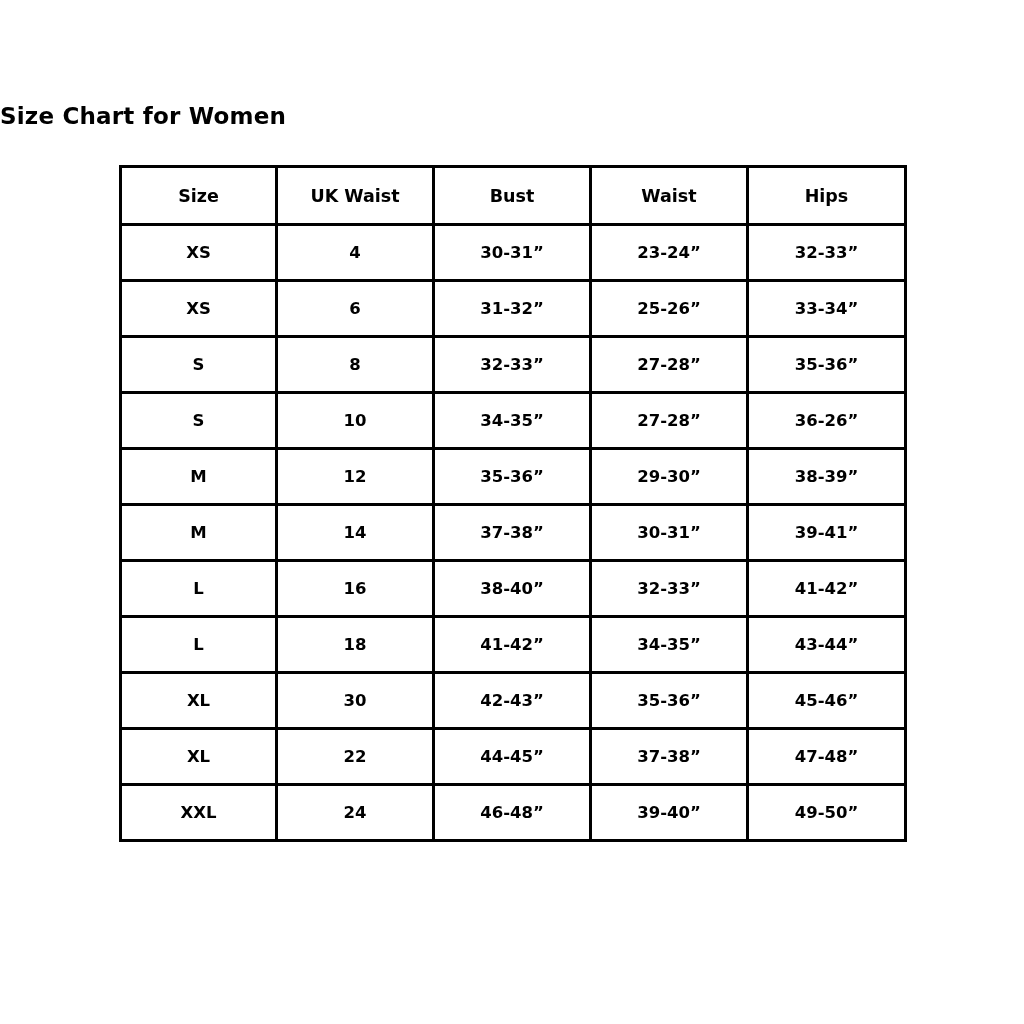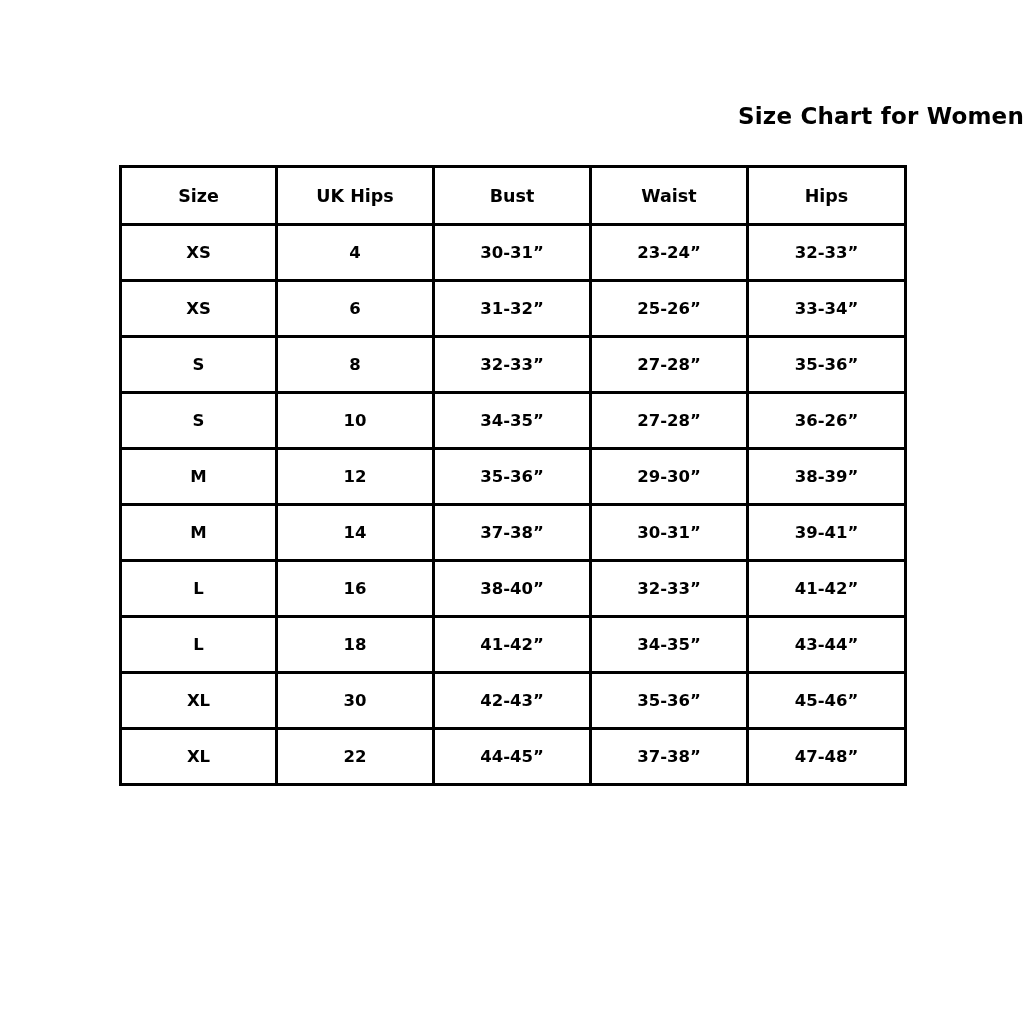--- a/index.html
+++ b/index.html
@@ -18,21 +18,21 @@
     position: relative;
     width: 1024px;
     height: 1024px;
     box-sizing: border-box;
   }
   .chart-title {
     position: absolute;
     top: 103px;
     left: 0;
     width: 1024px;
-    text-align: right;
+    text-align: left;
     font-size: 23px;
     font-weight: bold;
     letter-spacing: 0.2px;
   }
   .table-wrap {
     position: absolute;
     left: 119px;
     top: 165px;
     width: 625px;
   }
@@ -76,21 +76,21 @@
       <colgroup>
         <col class="c0">
           <col class="c1">
           <col class="c2">
           <col class="c3">
           <col class="c4">
       </colgroup>
       <thead>
         <tr>
           <th>Size</th>
-          <th>UK Hips</th>
+          <th>UK Waist</th>
           <th>Bust</th>
           <th>Waist</th>
           <th>Hips</th>
         </tr>
       </thead>
       <tbody>
         <tr>
           <td>XS</td>
           <td>4</td>
           <td>30-31”</td>
@@ -153,17 +153,24 @@
           <td>35-36”</td>
           <td>45-46”</td>
         </tr>
         <tr>
           <td>XL</td>
           <td>22</td>
           <td>44-45”</td>
           <td>37-38”</td>
           <td>47-48”</td>
         </tr>
+        <tr>
+          <td>XXL</td>
+          <td>24</td>
+          <td>46-48”</td>
+          <td>39-40”</td>
+          <td>49-50”</td>
+        </tr>
       </tbody>
     </table>
   </div>
 
 </div>
 
 </body></html>

